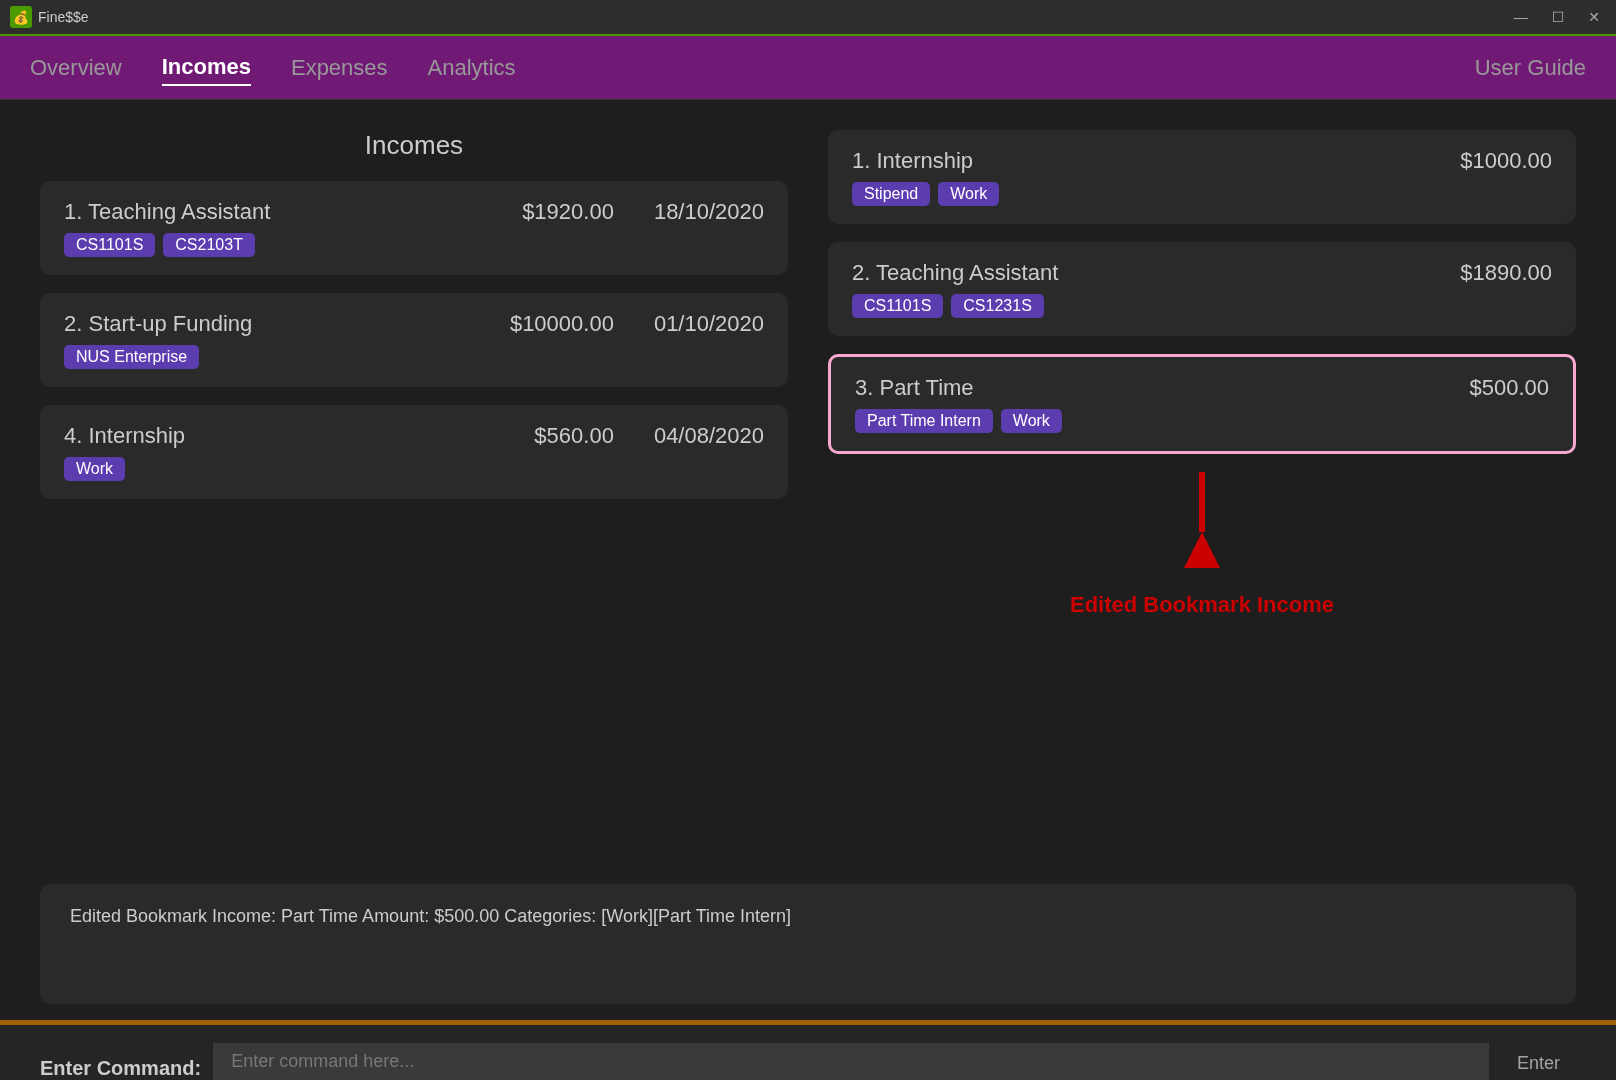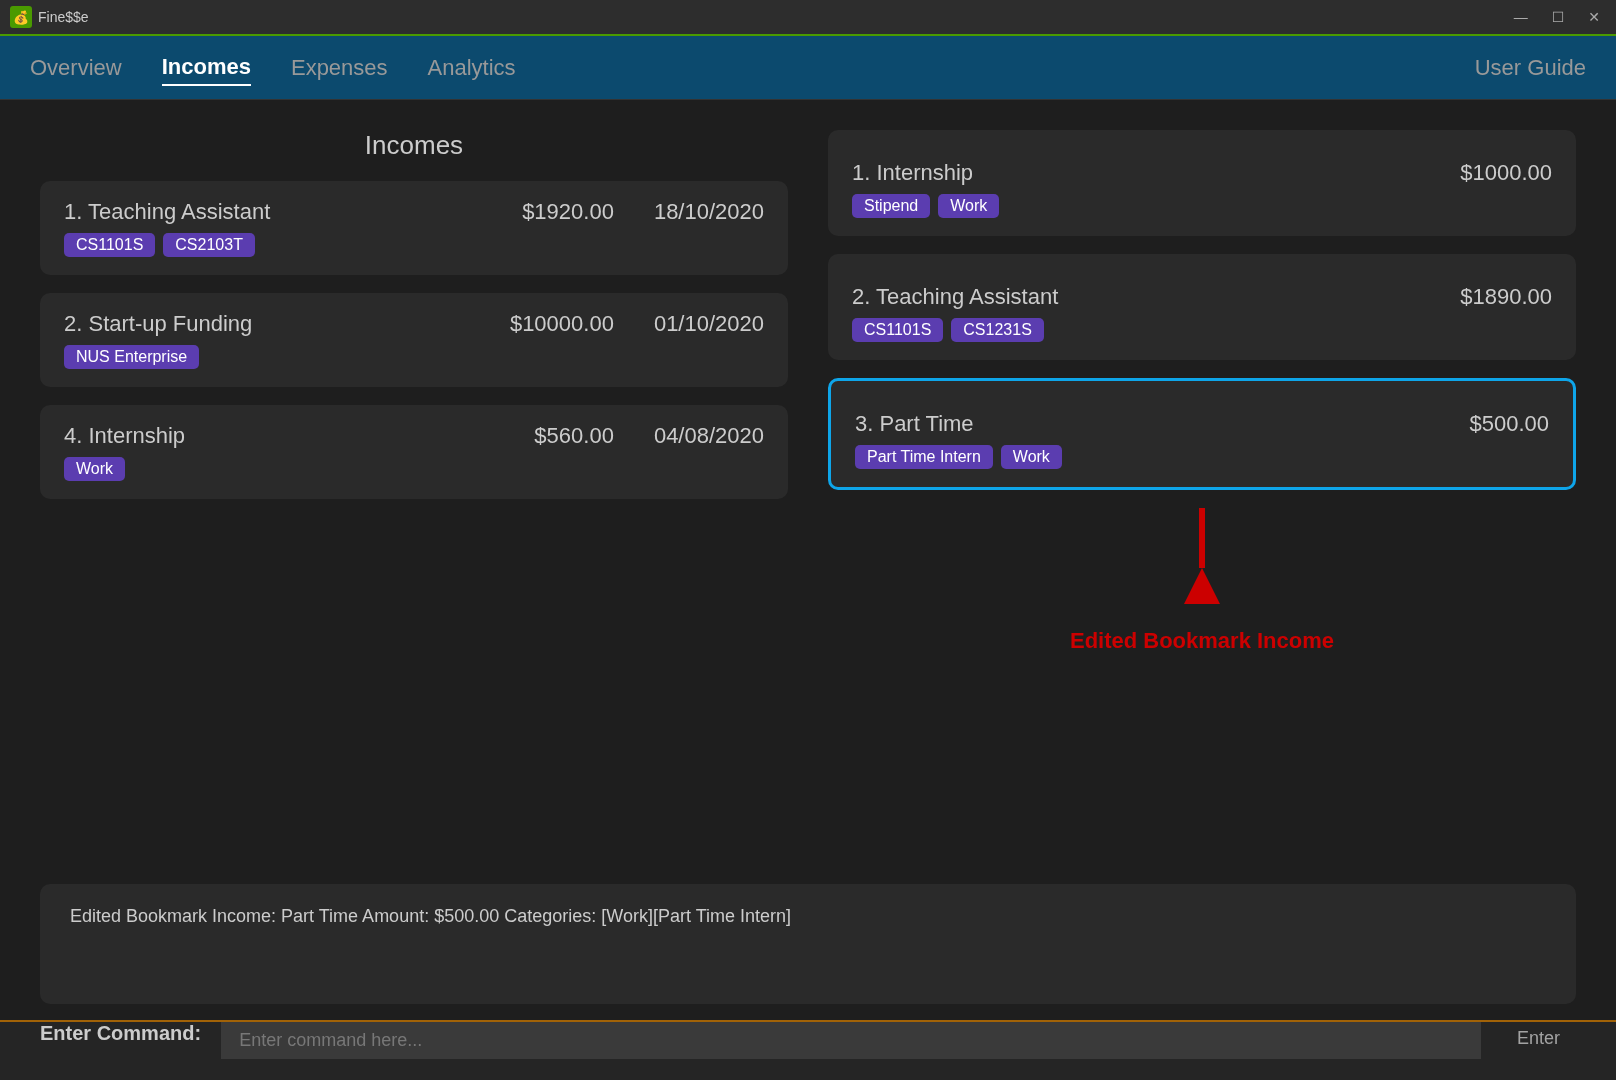--- a/index.html
+++ b/index.html
@@ -54,21 +54,21 @@
     }
     .window-btn {
       color: #aaa;
       font-size: 14px;
       cursor: pointer;
       padding: 2px 6px;
     }
 
     
     #nav-bar {
-      background: #0c4a6e;
+      background: #701a75;
       height: 64px;
       display: flex;
       align-items: center;
       padding: 0 30px;
       justify-content: space-between;
       flex-shrink: 0;
       border-bottom: 1px solid #333;
     }
     #nav-left {
       display: flex;
@@ -174,27 +174,26 @@
     .bookmark-item {
       background: #2a2a2a;
       border-radius: 10px;
       padding: 18px 24px;
       margin-bottom: 18px;
       display: flex;
       flex-direction: column;
       gap: 8px;
     }
     .bookmark-item.highlighted {
-      border: 3px solid #0ea5e9;
+      border: 3px solid #f9a8d4;
     }
     .bookmark-item-row {
       display: flex;
       align-items: flex-end;
       justify-content: space-between;
-      margin-top: 12px;
     }
     .bookmark-name {
       font-size: 22px;
       color: #ccc;
     }
     .bookmark-amount {
       font-size: 22px;
       color: #ccc;
     }
     .arrow-up {
@@ -227,25 +226,25 @@
       font-size: 18px;
       color: #ccc;
       flex-shrink: 0;
     }
 
     
     #command-bar {
       background: #252525;
       height: 60px;
       display: flex;
-      align-items: flex-start;
+      align-items: flex-end;
       padding: 0 40px;
-      gap: 20px;
+      gap: 12px;
       flex-shrink: 0;
-      border-top: 2px solid #a16207;
+      border-top: 5px solid #a16207;
     }
     #command-label {
       font-size: 20px;
       color: #ccc;
       white-space: nowrap;
       font-weight: bold;
     }
     #command-input {
       flex: 1;
       background: #3a3a3a;

